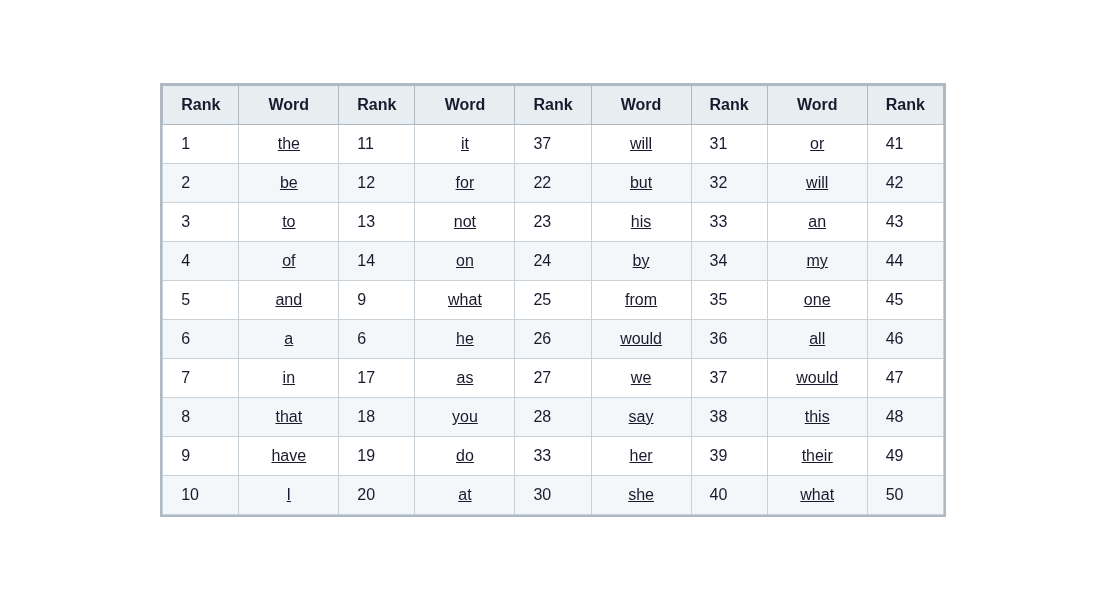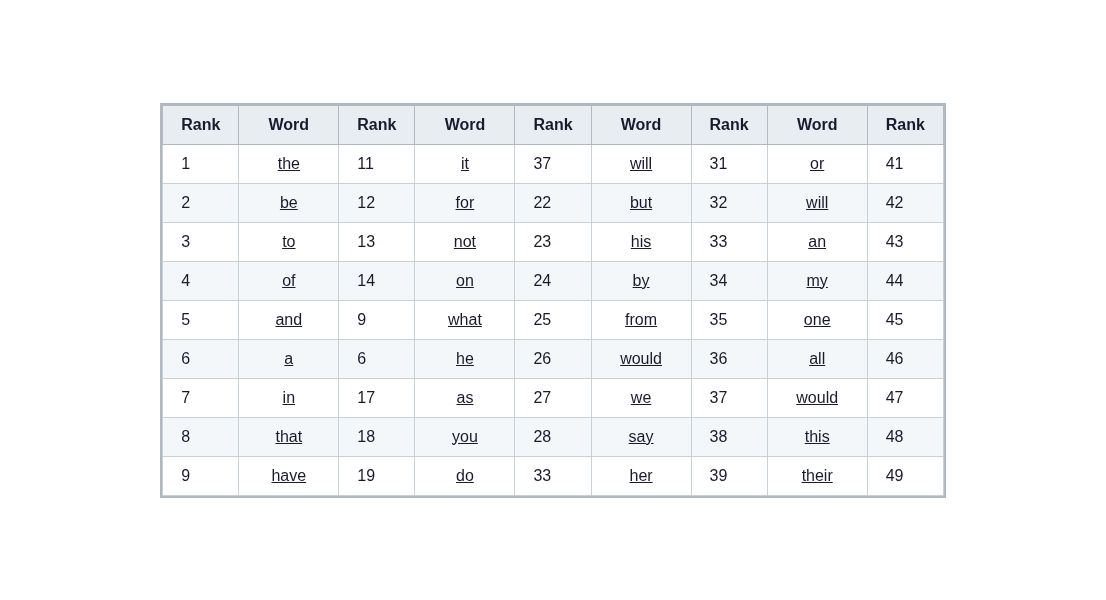--- a/index.html
+++ b/index.html
@@ -177,15 +177,26 @@
           <td class="rank-col">9</td>
           <td class="word-col">have</td>
           <td class="rank-col">19</td>
           <td class="word-col">do</td>
           <td class="rank-col">33</td>
           <td class="word-col">her</td>
           <td class="rank-col">39</td>
           <td class="word-col">their</td>
           <td class="rank-col">49</td>
         </tr>
+        <tr>
+          <td class="rank-col">10</td>
+          <td class="word-col">I</td>
+          <td class="rank-col">20</td>
+          <td class="word-col">at</td>
+          <td class="rank-col">30</td>
+          <td class="word-col">she</td>
+          <td class="rank-col">40</td>
+          <td class="word-col">what</td>
+          <td class="rank-col">50</td>
+        </tr>
       </tbody>
   </table>
 </div>
 
 </body></html>

